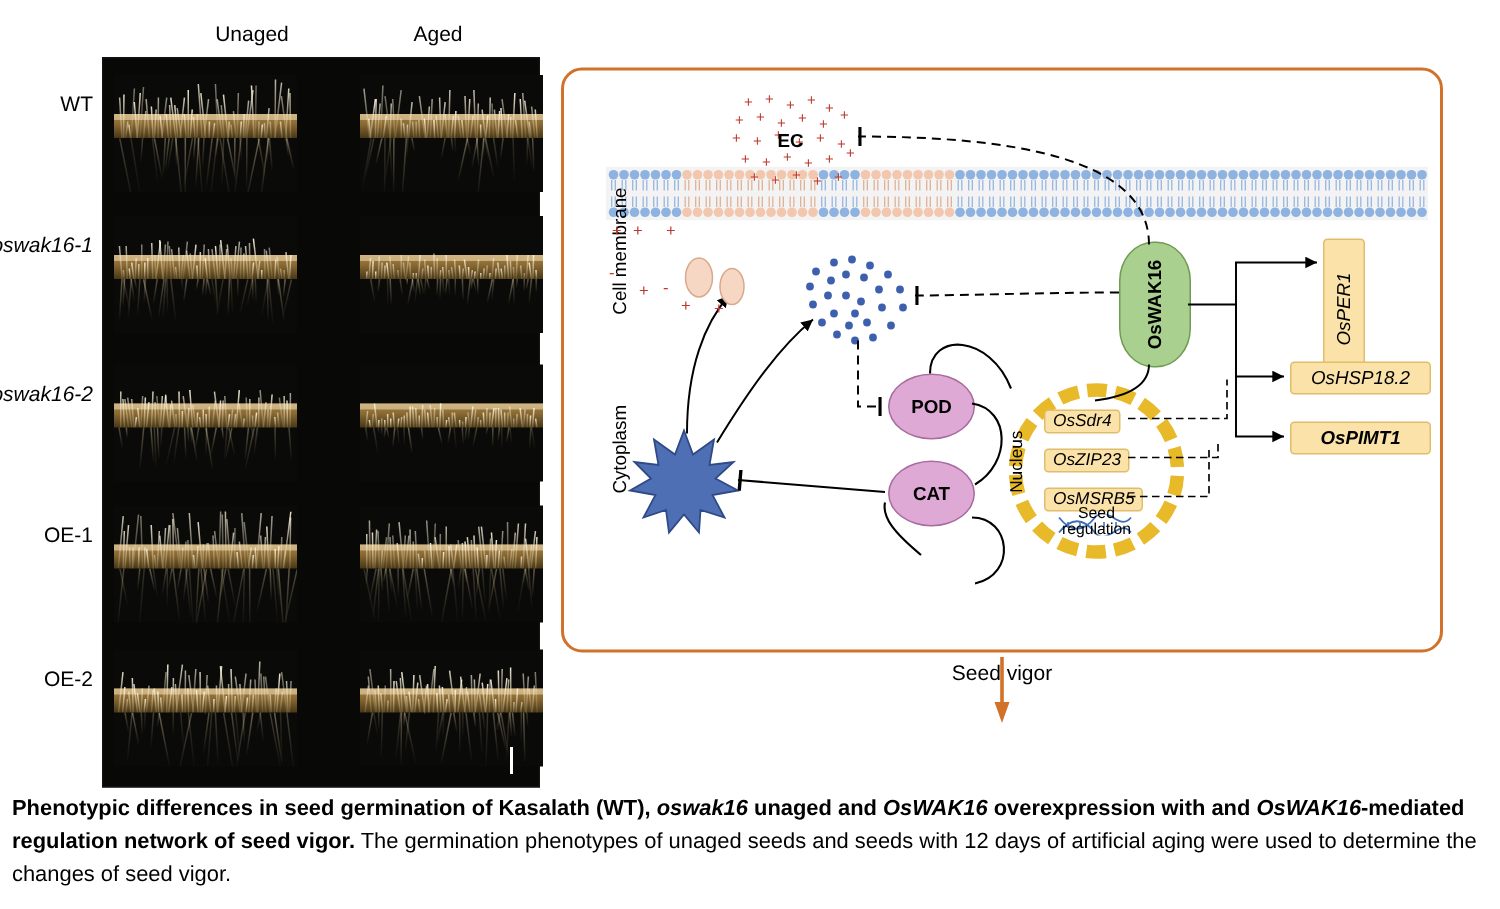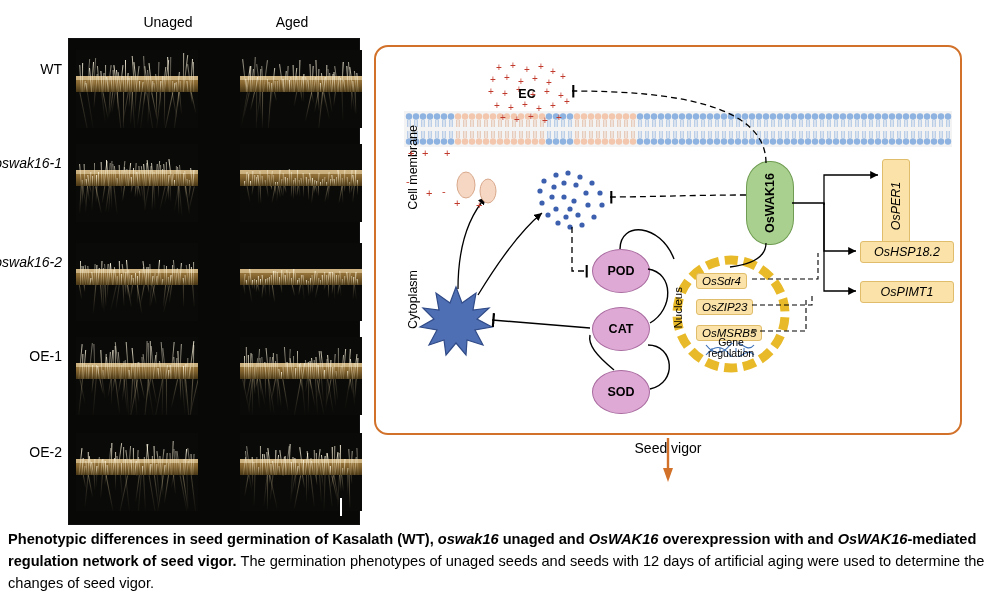--- a/index.html
+++ b/index.html
@@ -1607,21 +1607,20 @@
   <svg style="position:absolute;left:44px;top:240px;" width="76" height="72" viewBox="0 0 76 72">
     <polygon points="38,2 44,18 58,8 55,25 71,23 59,34 74,42 57,45 65,60 49,55 48,70 38,58 28,70 26,55 11,60 19,45 2,42 16,34 5,23 21,25 18,8 32,18" fill="#4f6fb5" stroke="#2f4a86" stroke-width="1.2"></polygon>
   </svg>
 
   <div class="blob-green">
     <span>OsWAK16</span>
   </div>
 
   <div class="enzyme" style="left:218px; top:204px;">POD</div>
   <div class="enzyme" style="left:218px; top:262px;">CAT</div>
-  <div class="enzyme" style="left:218px; top:325px;">SOD</div>
 
   <svg id="nucleus" viewBox="0 0 126 126">
     <g id="nucleus-dashes">
         <path d="M116.90282915650103,66.23805634989 A54,54 0 0 1 114.58817041278272,78.95809115971234" fill="none" stroke="#e8b929" stroke-width="9" stroke-linecap="butt"></path>
         <path d="M112.54461030096155,84.47863101144611 A54,54 0 0 1 106.01903443108895,95.6398939430995" fill="none" stroke="#e8b929" stroke-width="9" stroke-linecap="butt"></path>
         <path d="M102.21058024255314,100.12856578218856 A54,54 0 0 1 92.26116800367569,108.38484380341818" fill="none" stroke="#e8b929" stroke-width="9" stroke-linecap="butt"></path>
         <path d="M87.14717552036026,111.30024756032742 A54,54 0 0 1 74.9739728661726,115.65571169208675" fill="none" stroke="#e8b929" stroke-width="9" stroke-linecap="butt"></path>
         <path d="M69.1712650560562,116.64620664695593 A54,54 0 0 1 56.24253988399049,116.57552363515023" fill="none" stroke="#e8b929" stroke-width="9" stroke-linecap="butt"></path>
         <path d="M50.45100894781962,115.52164147827348 A54,54 0 0 1 38.326156321288934,111.03333673729662" fill="none" stroke="#e8b929" stroke-width="9" stroke-linecap="butt"></path>
         <path d="M33.244346363859236,108.06219121043742 A54,54 0 0 1 23.38580245338988,99.69762053237443" fill="none" stroke="#e8b929" stroke-width="9" stroke-linecap="butt"></path>
@@ -1646,29 +1645,29 @@
 
   <svg style="position:absolute;left:330px;top:298px;" width="56" height="14" viewBox="0 0 56 14">
     <path d="M2,2 C10,12 18,12 26,2 C34,-8 42,12 50,2" fill="none" stroke="#3b6fb5" stroke-width="1.2"></path>
     <path d="M2,12 C10,2 18,2 26,12 C34,22 42,2 50,12" fill="none" stroke="#3b6fb5" stroke-width="1.2"></path>
     <line x1="8" y1="5" x2="8" y2="9" stroke="#3b6fb5" stroke-width="1"></line>
     <line x1="16" y1="5" x2="16" y2="9" stroke="#3b6fb5" stroke-width="1"></line>
     <line x1="32" y1="5" x2="32" y2="9" stroke="#3b6fb5" stroke-width="1"></line>
     <line x1="40" y1="5" x2="40" y2="9" stroke="#3b6fb5" stroke-width="1"></line>
   </svg>
   <div class="gene-expression">
-    <span>Gene</span><br>
+    <span>Seed</span><br>
     <span>regulation</span>
   </div>
 
   <div class="gene-box vertbox" style="left:508px; top:114px;">
     <span>OsPER1</span>
   </div>
   <div class="gene-box" style="left:486px; top:196px; width:92px; height:20px;">OsHSP18.2</div>
-  <div class="gene-box" style="left:486px; top:236px; width:92px; height:20px;">OsPIMT1</div>
+  <div class="gene-box" style="left:486px; top:236px; width:92px; height:20px;font-weight:bold;">OsPIMT1</div>
 
   <svg style="position:absolute;left:0;top:0;" width="588" height="390" viewBox="0 0 588 390">
     <defs>
       <marker id="ah" markerWidth="8" markerHeight="8" refX="6" refY="3" orient="auto">
         <path d="M0,0 L6,3 L0,6 z" fill="#000"></path>
       </marker>
       <marker id="bar" markerWidth="8" markerHeight="10" refX="2" refY="5" orient="auto">
         <path d="M1,0 L1,10" stroke="#000" stroke-width="1.6"></path>
       </marker>
     </defs>

